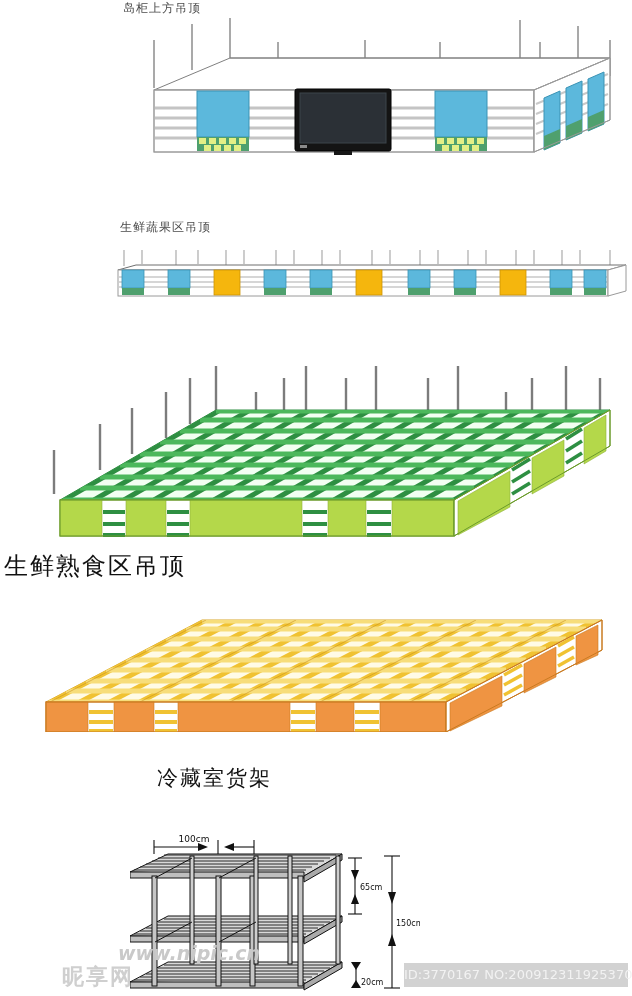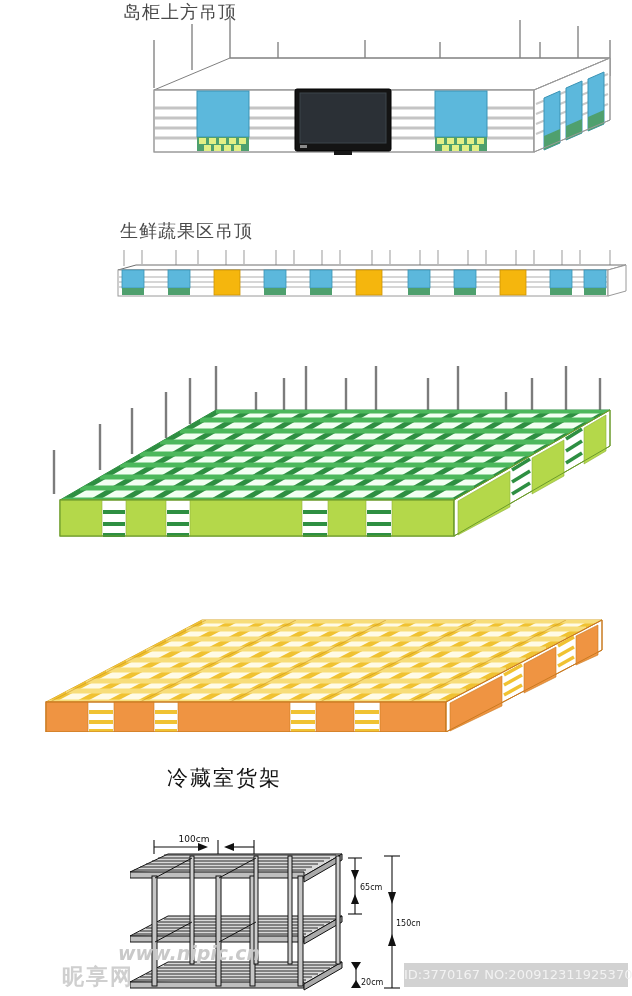--- a/index.html
+++ b/index.html
@@ -7,21 +7,21 @@
     width:632px;height:996px;position:relative;overflow:hidden;
     font-family:"Liberation Sans","DejaVu Sans",sans-serif;
     background:#ffffff;
   }
   .page{position:relative;width:632px;height:996px;background:#fff;}
 
   
   .small-label{
     position:absolute;
     font-family:"DejaVu Serif","Liberation Serif",serif;
-    font-size:18px;color:#4a4a4a;letter-spacing:1px;white-space:nowrap;
+    font-size:12px;color:#4a4a4a;letter-spacing:1px;white-space:nowrap;
   }
   .big-label{
     position:absolute;
     font-family:"DejaVu Serif","Liberation Serif",serif;
     font-size:24px;color:#111;letter-spacing:2px;white-space:nowrap;
   }
   .shelf-title{
     position:absolute;
     font-family:"DejaVu Serif","Liberation Serif",serif;
     font-size:21px;color:#111;letter-spacing:2px;white-space:nowrap;
@@ -344,20 +344,21 @@
         <line x1="472" y1="124" x2="490" y2="113"></line>
         <line x1="472" y1="136" x2="490" y2="125"></line>
         <line x1="526" y1="81" x2="542" y2="71"></line>
         <line x1="526" y1="93" x2="542" y2="83"></line>
         <line x1="526" y1="105" x2="542" y2="95"></line>
       </g>
       <polygon points="414,142 570,52 570,88 414,178" fill="none" stroke="#6a9a2a" stroke-width="1"></polygon>
     </g>
   </svg>
 
+  <div class="big-label" style="left:4px;top:550px;">生鲜熟食区吊顶</div>
 
   <svg class="fig" style="left:38px;top:560px;" width="572" height="172" viewBox="0 0 572 172">
     <defs>
       <clipPath id="deckClipY">
           <polygon points="8,142 164,60 564,60 408,142"></polygon>
         </clipPath>
     </defs>
 
     <g>
       <polygon points="8,142 164,60 564,60 408,142" fill="#fffbe6" stroke="#d9a62a" stroke-width="1"></polygon>
@@ -435,21 +436,21 @@
         <line x1="466" y1="125" x2="484" y2="115"></line>
         <line x1="466" y1="135" x2="484" y2="125"></line>
         <line x1="520" y1="86" x2="536" y2="77"></line>
         <line x1="520" y1="96" x2="536" y2="87"></line>
         <line x1="520" y1="106" x2="536" y2="97"></line>
       </g>
       <polygon points="408,142 564,60 564,90 408,172" fill="none" stroke="#c97a20" stroke-width="1"></polygon>
     </g>
   </svg>
 
-  <div class="shelf-title" style="left:167px;top:764px;text-align:right;">冷藏室货架</div>
+  <div class="shelf-title" style="left:157px;top:764px;text-align:right;">冷藏室货架</div>
 
   <svg class="fig" style="left:130px;top:832px;" width="290" height="164" viewBox="0 0 290 164">
 
     <g stroke="#111" stroke-width="1.1" fill="none">
       <line x1="24" y1="8" x2="24" y2="22"></line>
       <line x1="88" y1="8" x2="88" y2="22"></line>
       <line x1="124" y1="8" x2="124" y2="22"></line>
       <line x1="24" y1="15" x2="74" y2="15"></line>
       <line x1="124" y1="15" x2="98" y2="15"></line>
       <polygon points="78,15 68,11 68,19" fill="#111" stroke="none"></polygon>

